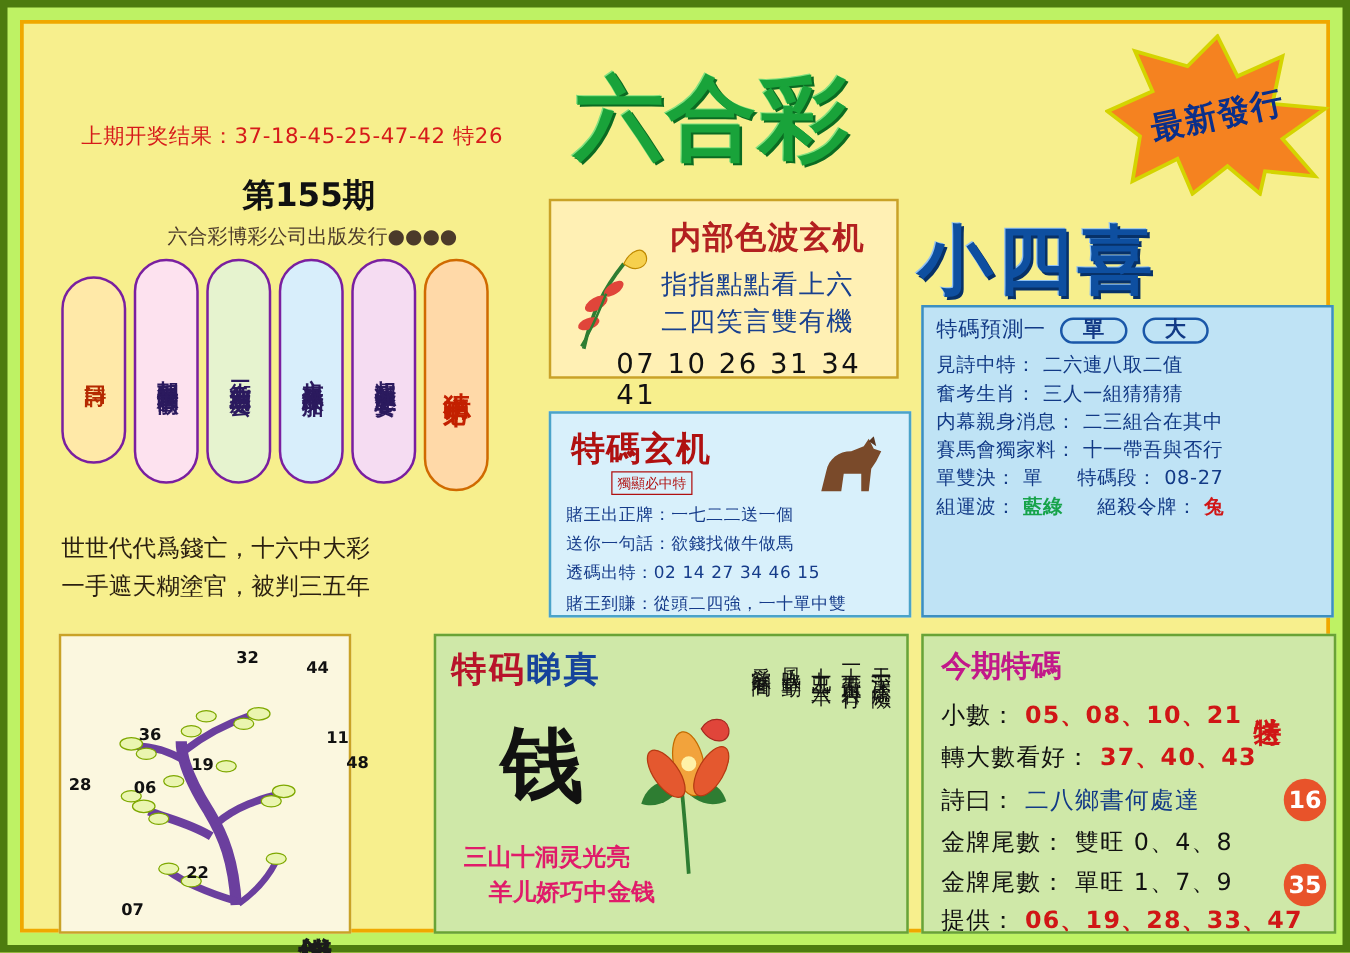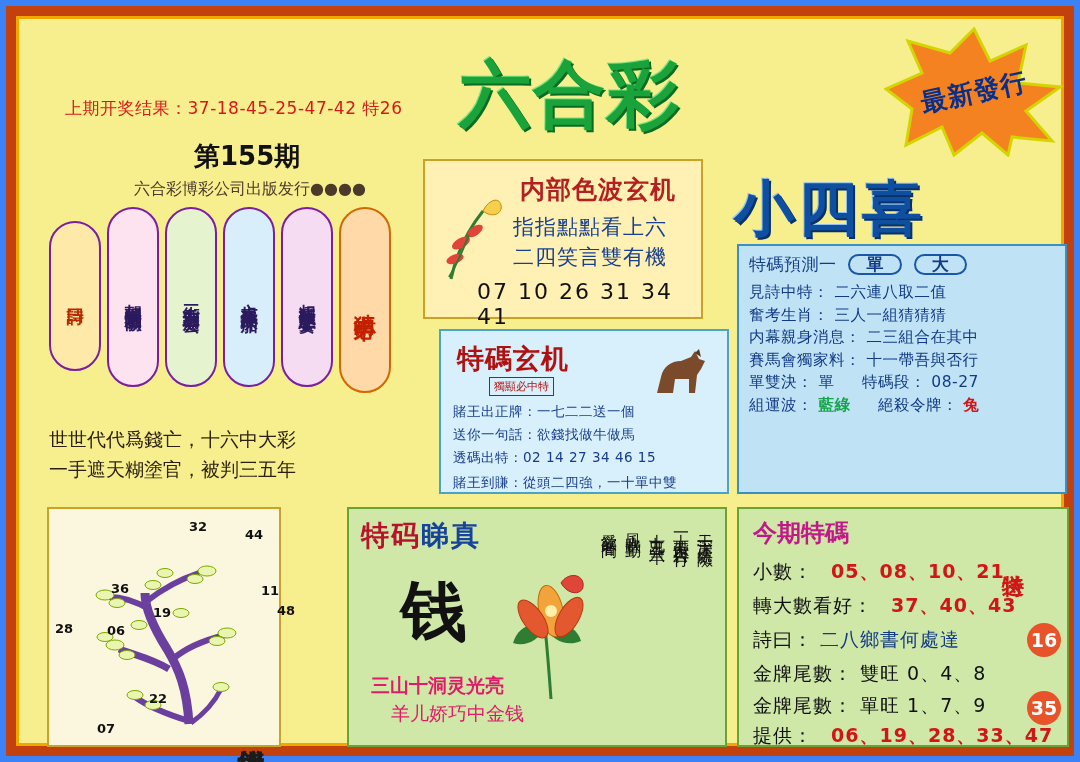--- a/index.html
+++ b/index.html
@@ -6,22 +6,22 @@
   html, body { margin:0; padding:0; }
   body {
     width:1080px; height:762px;
     font-family:"DejaVu Sans", sans-serif;
     background:#f5e96b;
     position:relative;
     overflow:hidden;
   }
   .page {
     position:absolute; inset:0;
-    background:#c2410c;
-    border:6px solid #3b82f6;
+    background:#bef264;
+    border:6px solid #4d7c0f;
     padding:0;
   }
   .inner {
     position:absolute; left:10px; top:10px; right:10px; bottom:10px;
     background:#f7ef8d;
     border:3px solid #f0a800;
   }
 
   
   .prev-result {
@@ -84,21 +84,21 @@
   .cap.c5 { background:#ffd9a8; color:#c32000; border-color:#d06a00;
             font-size:22px; height:186px; }
 
   .poem-lines {
     position:absolute; left:30px; top:405px; width:370px;
     color:#2a1f10; font-size:19px; line-height:1.6;
   }
 
   
   .box-inner-code {
-    position:absolute; left:404px; top:140px; width:280px; height:160px;
+    position:absolute; left:420px; top:140px; width:280px; height:144px;
     background:#fff0b4; border:2px solid #c9a227;
   }
   .box-inner-code .t1 { position:absolute; left:95px; top:12px; font-size:25px; font-weight:bold; color:#b32020; letter-spacing:1px;}
   .box-inner-code .t2 { position:absolute; left:88px; top:52px; font-size:21px; color:#18408f; letter-spacing:1px;}
   .box-inner-code .t3 { position:absolute; left:88px; top:82px; font-size:21px; color:#18408f; letter-spacing:1px;font-family:Liberation Serif, serif;}
   .box-inner-code .nums { position:absolute; left:52px; top:118px; font-size:22px; color:#111; letter-spacing:2px;}
   .flower { position:absolute; left:14px; top:30px; width:70px; height:90px; }
 
   
   .box-tema {
@@ -125,21 +125,21 @@
   
   .box-see {
     position:absolute; left:328px; top:488px; width:380px; height:240px;
     background:#cfe8a8; border:2px solid #69a336;
   }
   .box-see .head { position:absolute; left:12px; top:8px; font-size:28px; font-weight:bold; letter-spacing:2px;}
   .box-see .head .a { color:#b8132a; }
   .box-see .head .b { color:#16439b; }
   .box-see .qian { position:absolute; left:52px; top:58px; font-size:66px; font-weight:bold; color:#111; }
   .box-see .foot1 { position:absolute; left:22px; bottom:46px; font-size:19px; color:#e01b6a; font-weight:bold;}
-  .box-see .foot2 { position:absolute; left:42px; bottom:18px; font-size:19px; color:#e01b6a; font-weight:normal;}
+  .box-see .foot2 { position:absolute; left:42px; bottom:18px; font-size:19px; color:#e01b6a; font-weight:bold;}
   .vcols { position:absolute; right:10px; top:12px; display:flex; gap:4px; }
   .vcol { writing-mode:vertical-rl; font-size:16px; line-height:1.25; color:#111; letter-spacing:3px; height:212px;}
 
   
   .box-predict {
     position:absolute; left:718px; top:225px; width:330px; height:250px;
     background:#bfe3f5; border:2px solid #3c8fc0;
     padding:8px 10px;
   }
   .pr-row { font-size:15.5px; color:#123a86; line-height:1.0; margin-bottom:7px; letter-spacing:0.5px; }
@@ -152,21 +152,21 @@
   
   .box-current {
     position:absolute; left:718px; top:488px; width:332px; height:240px;
     background:#cfe8a8; border:2px solid #69a336;
   }
   .box-current .title {
     position:absolute; left:14px; top:8px; font-size:24px; font-weight:bold;
     color:#c2188a;
   }
   .cur-row { position:absolute; left:14px; font-size:19px; color:#111; letter-spacing:1px;}
-  .cur-row .red { color:#d01616;margin-left:11px; }
+  .cur-row .red { color:#d01616; }
   .cur-row .blue { color:#123a86; }
   .cr1{top:50px;} .cr2{top:84px;} .cr3{top:118px;} .cr4{top:152px;} .cr5{top:184px;} .cr6{top:214px;}
   .tesong { position:absolute; right:42px; top:48px; font-size:22px; font-weight:bold; color:#d01616; writing-mode:vertical-rl; line-height:1.1;}
   .ball {
     position:absolute; right:6px; width:34px; height:34px; border-radius:50%;
     display:flex; align-items:center; justify-content:center;
     color:#fff; font-size:19px; font-weight:bold;
   }
   .ball.b16 { top:114px; background:#e8532a; }
   .ball.b35 { top:182px; background:#e8532a; }

